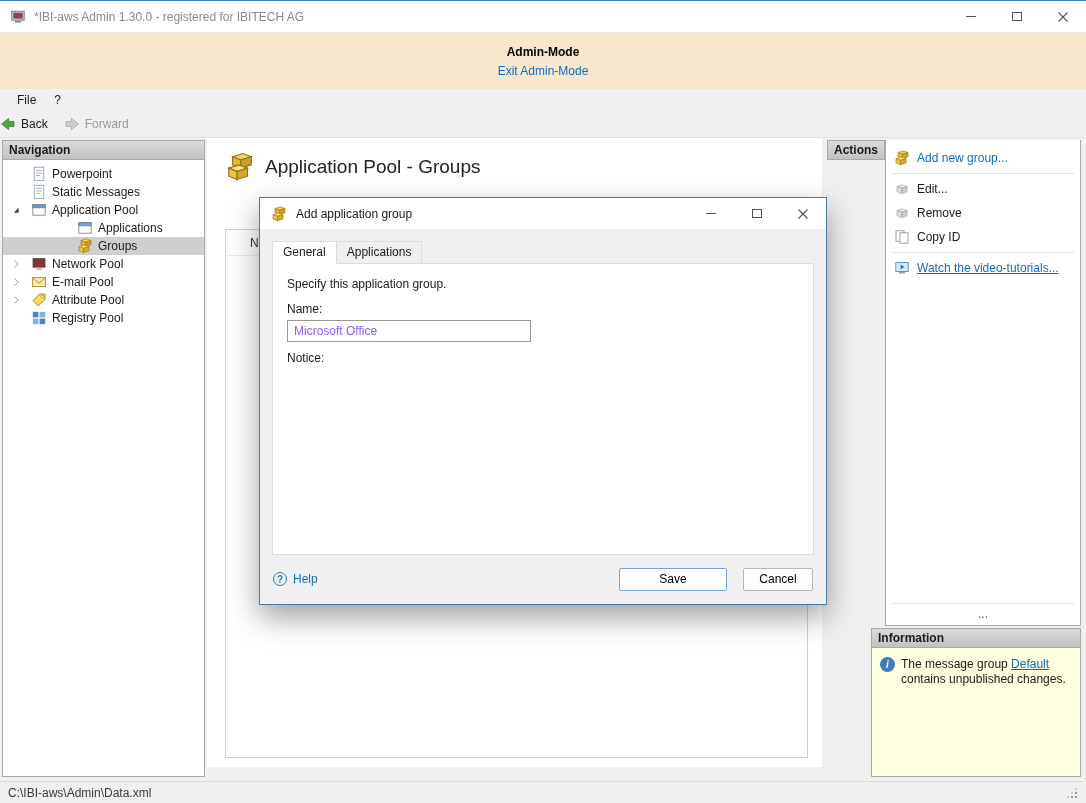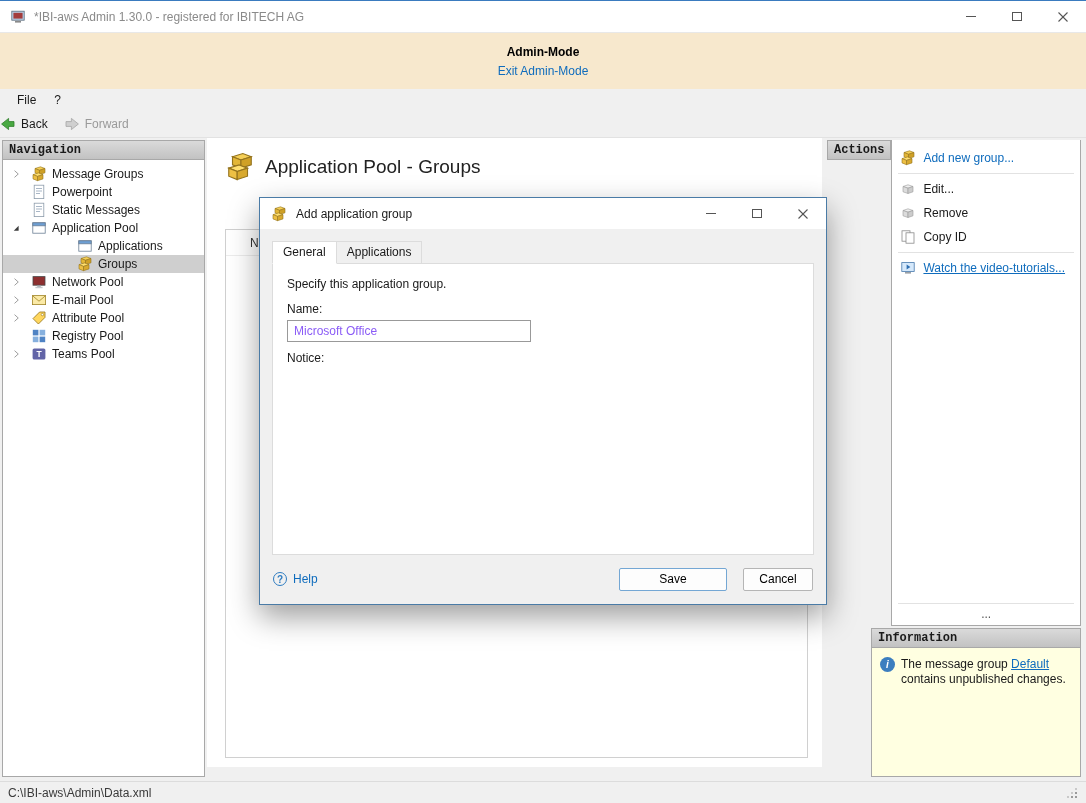--- a/index.html
+++ b/index.html
@@ -35,21 +35,21 @@
   .menu-item { padding:2px 9px; }
   .toolbar { position:absolute; top:110px; left:0; right:0; height:27px; background:#f0f0f0;
     display:flex; align-items:center; gap:16px; border-bottom:1px solid #e2e2e2; }
   .tool-btn { display:flex; align-items:center; gap:5px; }
   .tool-btn.disabled { color:#9a9a9a; }
 
   
   .workspace { position:absolute; top:137px; left:0; right:0; bottom:22px; background:#f0f0f0; }
 
   .panel-header { height:20px; background:linear-gradient(#dadada,#c2c2c2); border:1px solid #a8a8a8;
-    display:flex; align-items:center; padding:0 6px; font-weight:bold; flex:none;font-family:Liberation Mono, monospace; }
+    display:flex; align-items:center; padding:0 6px; font-weight:bold; flex:none; }
 
   
   .nav-panel { position:absolute; left:2px; top:2px; width:203px; bottom:4px; display:flex; flex-direction:column; }
   .nav-body { flex:1; background:#fff; border:1px solid #a8a8a8; border-top:none; padding-top:5px; overflow:hidden; }
   .tree-item { height:18px; display:flex; align-items:center; position:relative; cursor:default; }
   .tree-item.level1 { padding-left:28px; }
   .tree-item.level2 { padding-left:74px; }
   .tree-item.selected { background:#cfcfcf; }
   .tree-item .chevron { position:absolute; left:7px; top:3px; width:12px; height:12px; }
   .tree-icon { width:16px; height:16px; margin-right:5px; flex:none; }
@@ -243,102 +243,84 @@
     <span>Forward</span>
   </div>
 </div>
 
 <div class="workspace">
 
   <div class="nav-panel">
     <div class="panel-header">Navigation</div>
     <div class="nav-body">
       <div class="tree-item level1">
+        <svg class="tree-icon">
+            <use href="#i-page"></use>
+          </svg>
+        <span>Powerpoint</span>
+      </div>
+      <div class="tree-item level1">
+        <svg class="tree-icon">
+            <use href="#i-page"></use>
+          </svg>
+        <span>Static Messages</span>
+      </div>
+      <div class="tree-item level1">
+        <svg class="chevron">
+            <use href="#i-chev-down"></use>
+          </svg>
+        <svg class="tree-icon">
+            <use href="#i-window"></use>
+          </svg>
+        <span>Application Pool</span>
+      </div>
+      <div class="tree-item level2">
+        <svg class="tree-icon">
+            <use href="#i-window"></use>
+          </svg>
+        <span>Applications</span>
+      </div>
+      <div class="tree-item level2 selected">
+        <svg class="tree-icon">
+            <use href="#i-goldbox"></use>
+          </svg>
+        <span>Groups</span>
+      </div>
+      <div class="tree-item level1">
         <svg class="chevron">
             <use href="#i-chev-right"></use>
           </svg>
         <svg class="tree-icon">
-            <use href="#i-goldbox"></use>
-          </svg>
-        <span>Message Groups</span>
-      </div>
-      <div class="tree-item level1">
-        <svg class="tree-icon">
-            <use href="#i-page"></use>
-          </svg>
-        <span>Powerpoint</span>
-      </div>
-      <div class="tree-item level1">
-        <svg class="tree-icon">
-            <use href="#i-page"></use>
-          </svg>
-        <span>Static Messages</span>
-      </div>
-      <div class="tree-item level1">
-        <svg class="chevron">
-            <use href="#i-chev-down"></use>
-          </svg>
-        <svg class="tree-icon">
-            <use href="#i-window"></use>
-          </svg>
-        <span>Application Pool</span>
-      </div>
-      <div class="tree-item level2">
-        <svg class="tree-icon">
-            <use href="#i-window"></use>
-          </svg>
-        <span>Applications</span>
-      </div>
-      <div class="tree-item level2 selected">
-        <svg class="tree-icon">
-            <use href="#i-goldbox"></use>
-          </svg>
-        <span>Groups</span>
+            <use href="#i-monitor"></use>
+          </svg>
+        <span>Network Pool</span>
       </div>
       <div class="tree-item level1">
         <svg class="chevron">
             <use href="#i-chev-right"></use>
           </svg>
         <svg class="tree-icon">
-            <use href="#i-monitor"></use>
-          </svg>
-        <span>Network Pool</span>
+            <use href="#i-envelope"></use>
+          </svg>
+        <span>E-mail Pool</span>
       </div>
       <div class="tree-item level1">
         <svg class="chevron">
             <use href="#i-chev-right"></use>
           </svg>
         <svg class="tree-icon">
-            <use href="#i-envelope"></use>
-          </svg>
-        <span>E-mail Pool</span>
-      </div>
-      <div class="tree-item level1">
-        <svg class="chevron">
-            <use href="#i-chev-right"></use>
-          </svg>
-        <svg class="tree-icon">
             <use href="#i-tag"></use>
           </svg>
         <span>Attribute Pool</span>
       </div>
       <div class="tree-item level1">
         <svg class="tree-icon">
             <use href="#i-registry"></use>
           </svg>
         <span>Registry Pool</span>
-      </div>
-      <div class="tree-item level1">
-        <svg class="chevron">
-            <use href="#i-chev-right"></use>
-          </svg>
-        <svg class="tree-icon">
-            <use href="#i-teams"></use>
-          </svg>
-        <span>Teams Pool</span>
       </div>
     </div>
   </div>
 
   <div class="main-area">
     <div class="page-heading">
       <svg class="icon30">
           <use href="#i-goldbox"></use>
         </svg>
       <span class="page-title">Application Pool - Groups</span>

